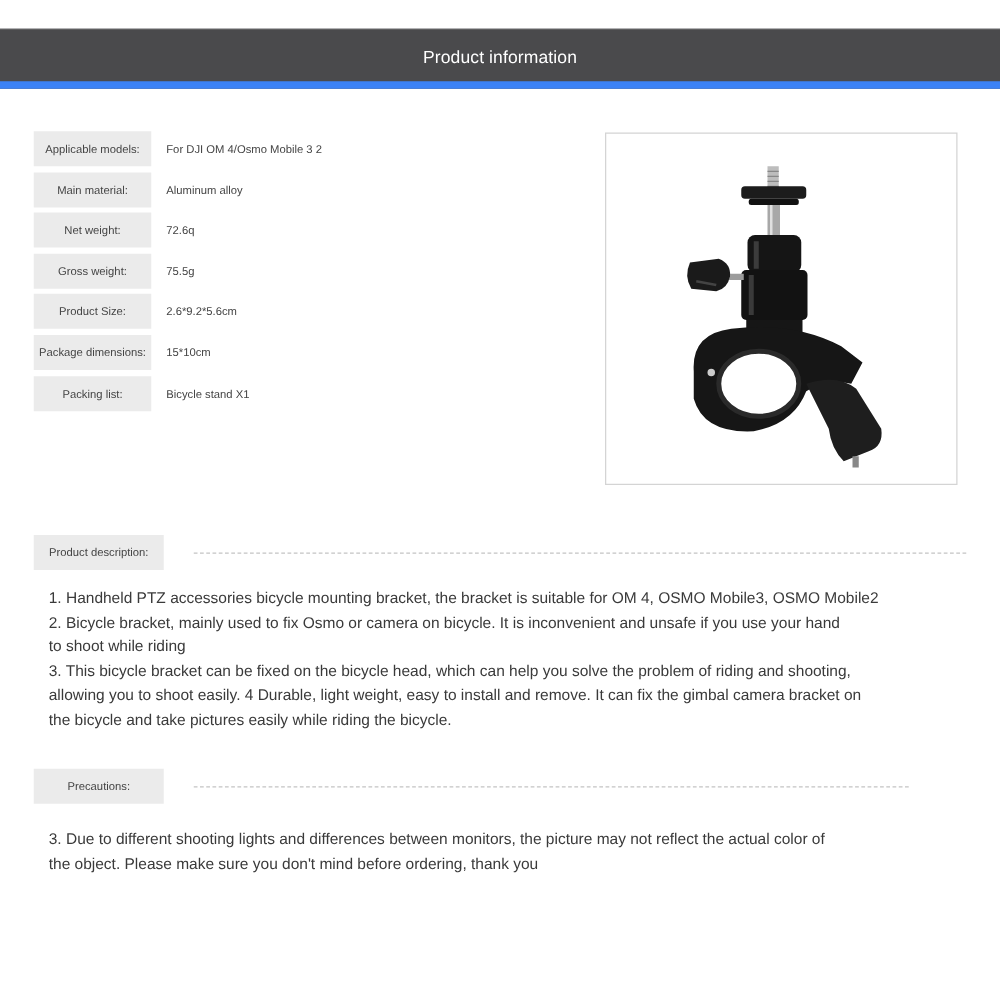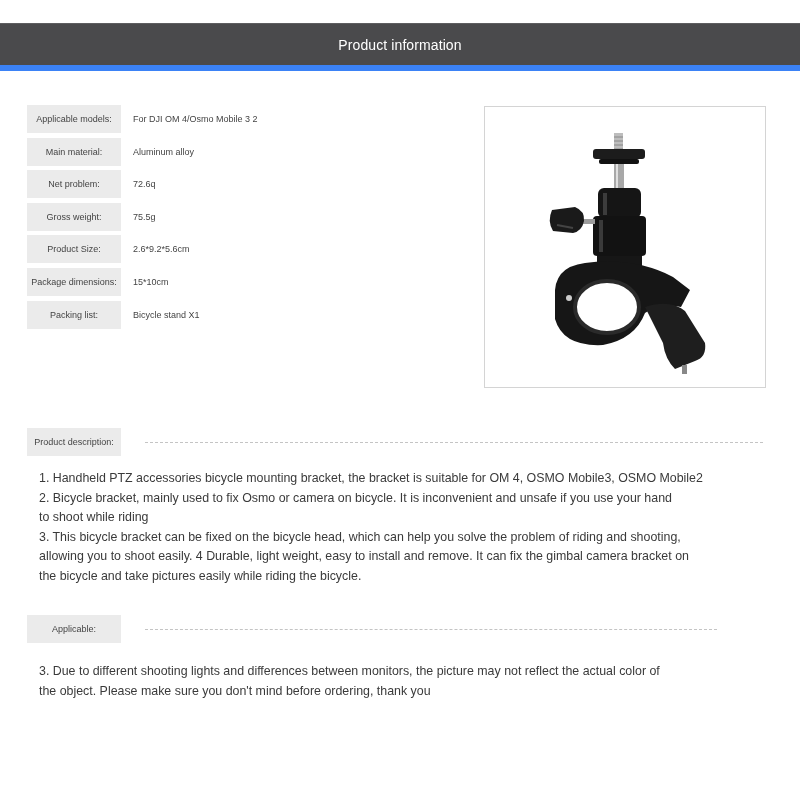--- a/index.html
+++ b/index.html
@@ -84,21 +84,21 @@
       width: 280px;
       height: 280px;
     }
     .section-head {
       position: absolute;
       left: 27px;
       display: flex;
       align-items: center;
     }
     .section-label {
-      width: 94px;
+      width: 104px;
       height: 28px;
       background: #ebebeb;
       font-size: 9px;
       color: #444444;
       display: flex;
       align-items: center;
       justify-content: center;
       white-space: nowrap;
       font-family: "Liberation Sans", sans-serif;
     }
@@ -130,21 +130,21 @@
 <div class="spec-table">
   <div class="spec-row">
     <div class="spec-label">Applicable models:</div>
     <div class="spec-value">For DJI OM 4/Osmo Mobile 3 2</div>
   </div>
   <div class="spec-row">
     <div class="spec-label">Main material:</div>
     <div class="spec-value">Aluminum alloy</div>
   </div>
   <div class="spec-row">
-    <div class="spec-label">Net problem:</div>
+    <div class="spec-label">Net weight:</div>
     <div class="spec-value">72.6q</div>
   </div>
   <div class="spec-row">
     <div class="spec-label">Gross weight:</div>
     <div class="spec-value">75.5g</div>
   </div>
   <div class="spec-row">
     <div class="spec-label">Product Size:</div>
     <div class="spec-value">2.6*9.2*5.6cm</div>
   </div>
@@ -202,20 +202,20 @@
 <div class="section-body" style="top:469px;">
   <p>1. Handheld PTZ accessories bicycle mounting bracket, the bracket is suitable for OM 4, OSMO Mobile3, OSMO Mobile2</p>
   <p>2. Bicycle bracket, mainly used to fix Osmo or camera on bicycle. It is inconvenient and unsafe if you use your hand</p>
   <p>to shoot while riding</p>
   <p>3. This bicycle bracket can be fixed on the bicycle head, which can help you solve the problem of riding and shooting,</p>
   <p>allowing you to shoot easily. 4 Durable, light weight, easy to install and remove. It can fix the gimbal camera bracket on</p>
   <p>the bicycle and take pictures easily while riding the bicycle.</p>
 </div>
 
 <div class="section-head" style="top:615px;">
-  <div class="section-label">Applicable:</div>
+  <div class="section-label">Precautions:</div>
   <div class="dashed-line" style="width:572px;"></div>
 </div>
 
 <div class="section-body" style="top:662px;">
   <p>3. Due to different shooting lights and differences between monitors, the picture may not reflect the actual color of</p>
   <p>the object. Please make sure you don't mind before ordering, thank you</p>
 </div>
 
 </body></html>

